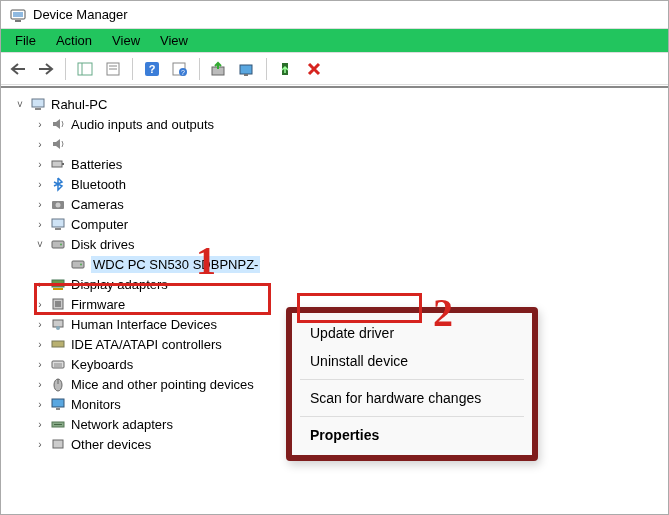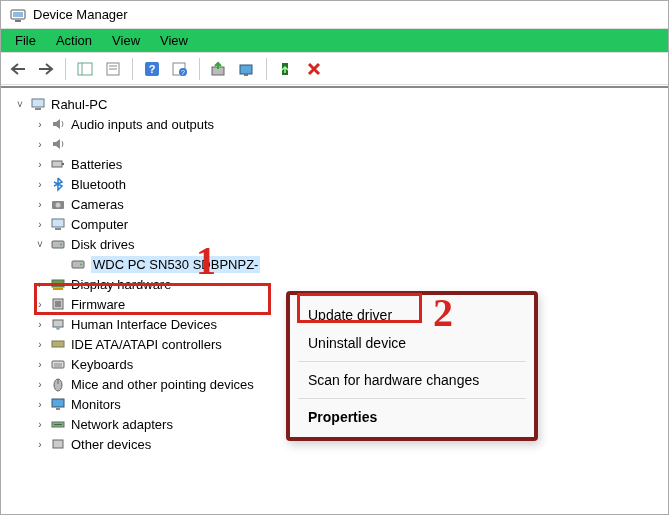--- a/index.html
+++ b/index.html
@@ -101,25 +101,26 @@
       position: absolute;
       font-family: serif;
       font-size: 40px;
       color: #d6241f;
       font-weight: bold;
       pointer-events: none;
     }
     .ctxmenu {
       position: absolute;
       background: #f9f9f9;
-      border: 4px solid #7f1d1d;
+      border: 6px solid #7f1d1d;
       box-shadow: 2px 4px 10px rgba(0,0,0,0.18);
       padding: 6px 0;
       width: 252px;
       border-radius: 4px;
+      margin-top: 16px;
     }
     .ctx-item {
       padding: 6px 18px;
       font-size: 14px;
       cursor: default;
     }
     .ctx-item.bold { font-weight: bold; }
     .ctx-sep {
       height: 1px;
       background: #ddd;
@@ -316,21 +317,21 @@
   </div>
 
   <div class="tree-row lvl1">
     <span class="twisty">›</span>
     <span class="nicon">
           <svg width="16" height="16">
             <rect x="2" y="4" width="12" height="7" fill="#6a9a4a" stroke="#475"></rect>
             <rect x="3" y="12" width="10" height="2" fill="#c90"></rect>
           </svg>
         </span>
-    <span>Display hardware</span>
+    <span>Display adapters</span>
   </div>
 
   <div class="tree-row lvl1">
     <span class="twisty">›</span>
     <span class="nicon">
           <svg width="16" height="16">
             <rect x="3" y="3" width="10" height="10" fill="#ccc" stroke="#666"></rect>
             <rect x="5" y="5" width="6" height="6" fill="#888"></rect>
           </svg>
         </span>

